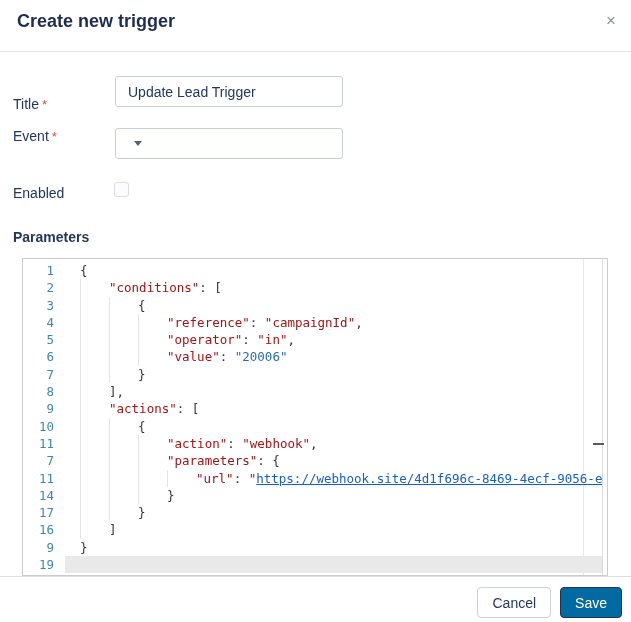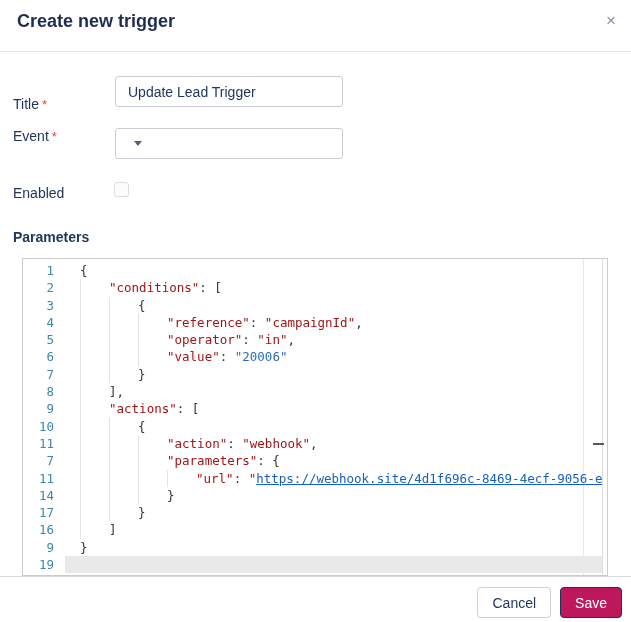--- a/index.html
+++ b/index.html
@@ -78,21 +78,21 @@
     position:absolute; left:0; top:576px; width:631px; height:46px;
     border-top:1px solid #DCDCDC; background:#fff;
     display:flex; justify-content:flex-end; align-items:flex-start;
     padding:10px 9px 0 0; gap:9px;
   }
   .btn {
     height:31px; border-radius:4px; font-size:14px; cursor:pointer;
     font-family:"Liberation Sans", sans-serif; padding:0 14px;
   }
   .btn-cancel { background:#fff; border:1px solid #CBD0D6; color:#22365E; }
-  .btn-save { background:#be185d; border:1px solid #1C3458; color:#FFFFFF; }
+  .btn-save { background:#0369a1; border:1px solid #1C3458; color:#FFFFFF; }
 </style>
 </head>
 <body>
 
 <div class="hdr-title">Create new trigger</div>
 <button class="close-btn">
   <span>×</span>
 </button>
 <div class="hdr-divider"></div>
 

